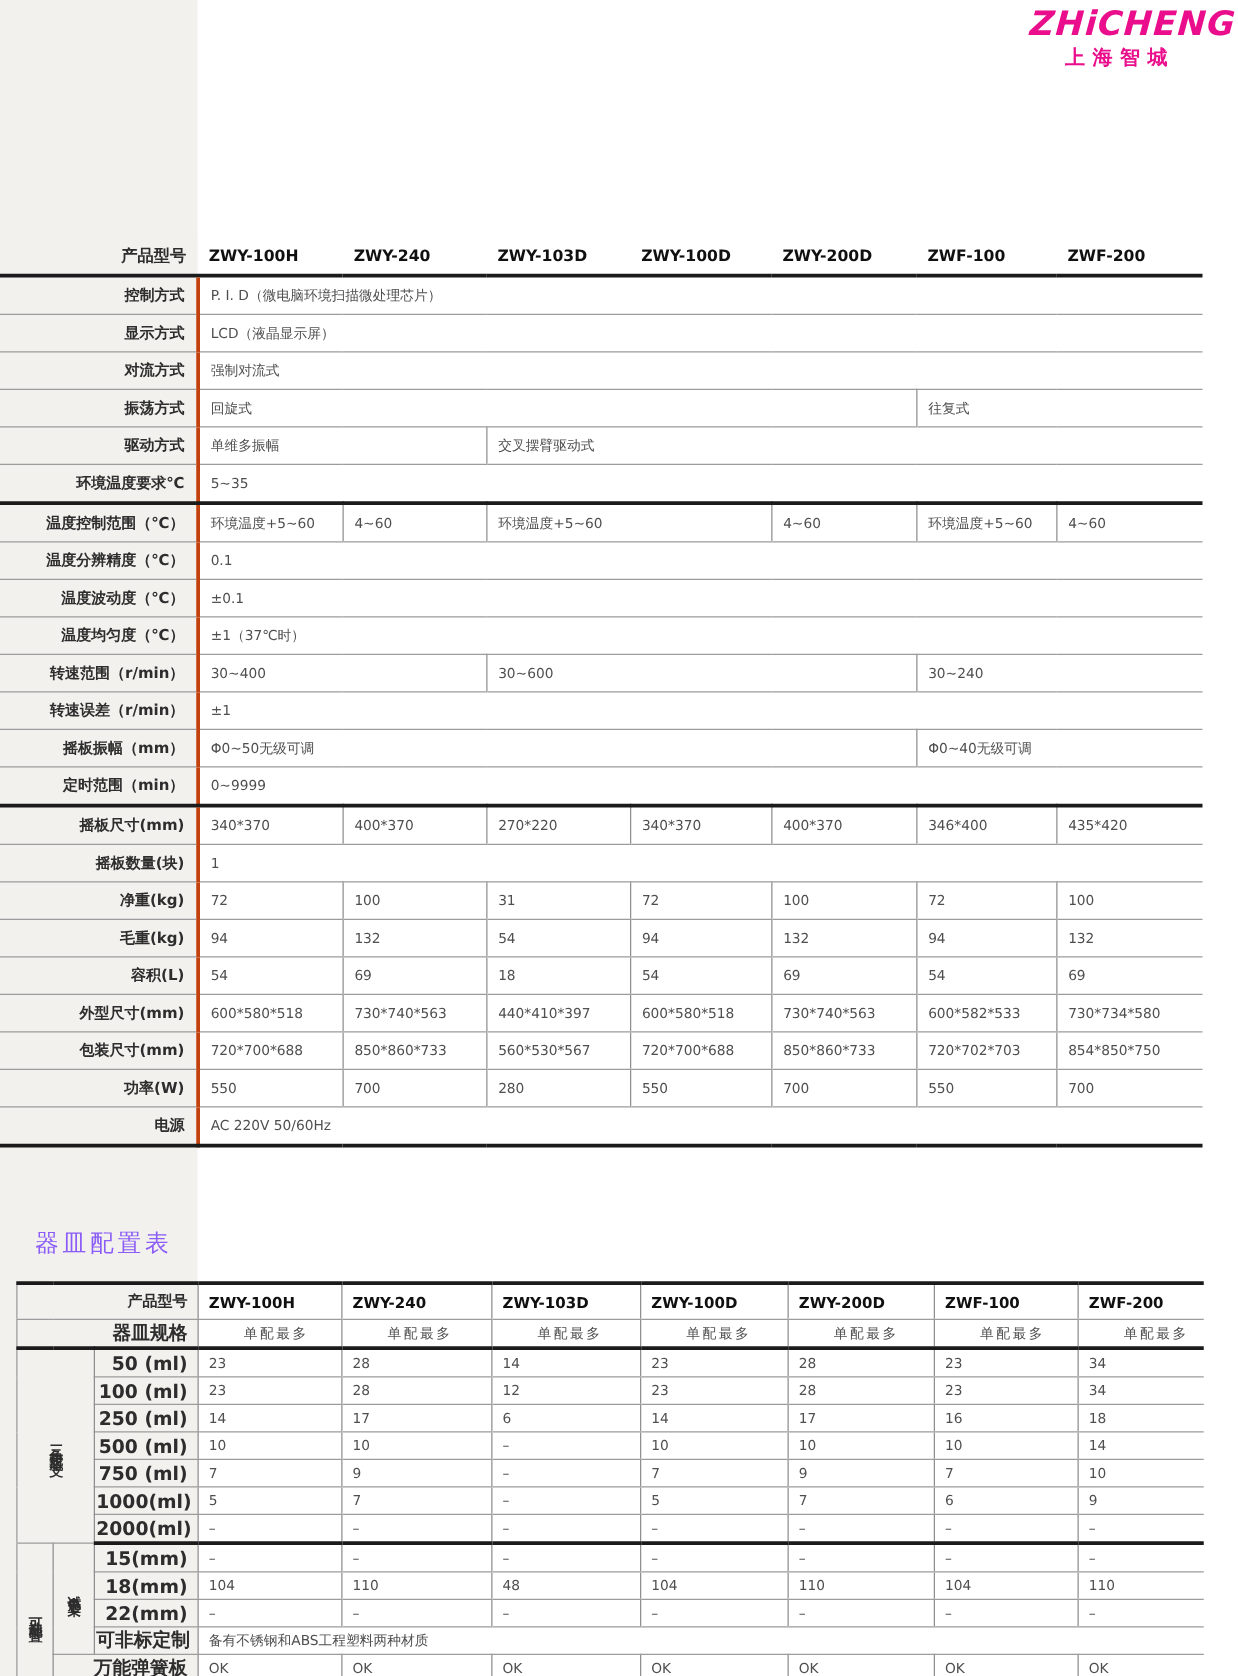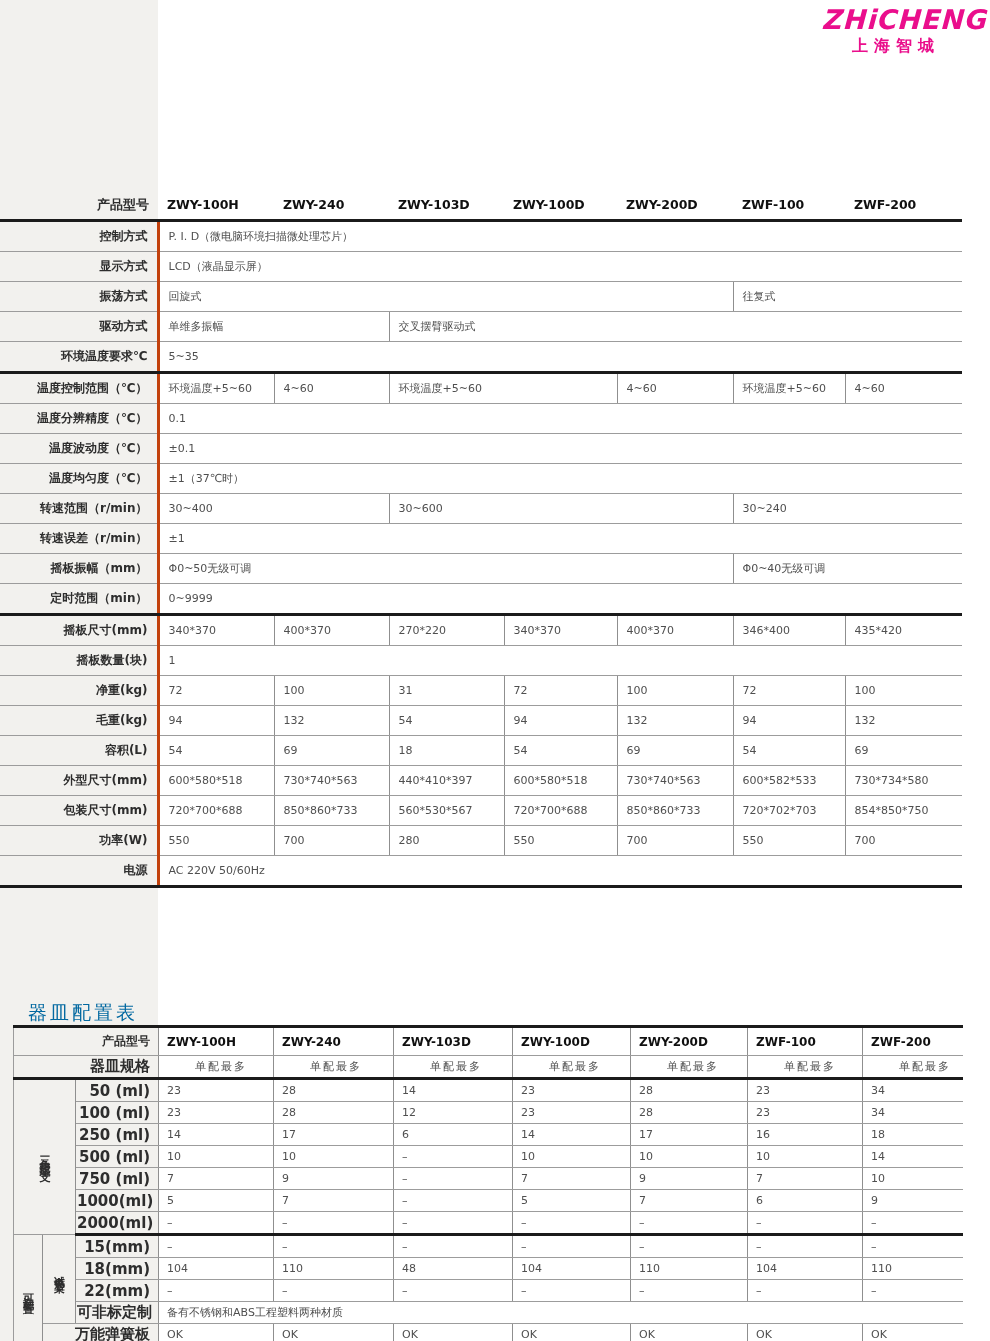--- a/index.html
+++ b/index.html
@@ -23,22 +23,22 @@
   .spec td,.spec th{height:27px;border-bottom:1px solid #9c9c9c;}
   .spec .lbl{background:#f2f1ee;text-align:right;padding-right:9px;font-weight:bold;
              color:#2d2d2d;font-size:12px;border-right:3px solid #c2410c;}
   .spec .hlbl{font-size:13px;border-right:none;border-bottom:3px solid #1b1b1b;}
   .spec th.model{font-size:12.5px;font-weight:bold;color:#101010;text-align:left;
                  padding-left:9px;border-bottom:3px solid #1b1b1b;}
   .spec td.val{color:#4f4f4f;font-size:11px;padding-left:9px;border-left:1px solid #8f8f8f;}
   .spec tr.thick td{border-bottom:3px solid #1b1b1b;}
 
   
-  .cfg-title{position:absolute;left:28px;top:982px;font-size:19px;color:#0369a1;
-             letter-spacing:3px;margin-top:18px;}
+  .cfg-title{position:absolute;left:28px;top:982px;font-size:19px;color:#8b5cf6;
+             letter-spacing:3px;}
   .cfg{position:absolute;left:13px;top:1025px;width:949px;border-left:1px solid #9c9c9c;}
   .cfg td,.cfg th{height:19px;border-bottom:1px solid #9c9c9c;}
   .cfg tr.hdr td,.cfg tr.hdr th{height:25px;border-top:3px solid #1b1b1b;}
   .cfg .lbl{background:#f2f1ee;text-align:right;padding-right:8px;font-weight:bold;
             color:#2d2d2d;font-size:15px;border-right:1px solid #8f8f8f;border-left:1px solid #9c9c9c;}
   .cfg .hlbl{font-size:12px;border-left:none;}
   .cfg th.model{font-size:12px;font-weight:bold;color:#101010;text-align:left;
                 padding-left:8px;border-left:1px solid #8f8f8f;}
   .cfg td.val{color:#4f4f4f;font-size:11px;padding-left:8px;border-left:1px solid #8f8f8f;}
   .cfg td.spec-val{letter-spacing:2px;padding-left:36px;}
@@ -87,20 +87,24 @@
       </tr>
   </thead>
   <tbody id="spec-body">
       <tr>
         <td class="lbl">控制方式</td>
         <td class="val" colspan="7">P. I. D（微电脑环境扫描微处理芯片）</td>
       </tr>
       <tr>
         <td class="lbl">显示方式</td>
         <td class="val" colspan="7">LCD（液晶显示屏）</td>
+      </tr>
+      <tr>
+        <td class="lbl">对流方式</td>
+        <td class="val" colspan="7">强制对流式</td>
       </tr>
       <tr>
         <td class="lbl">振荡方式</td>
         <td class="val" colspan="5">回旋式</td>
         <td class="val" colspan="2">往复式</td>
       </tr>
       <tr>
         <td class="lbl">驱动方式</td>
         <td class="val" colspan="2">单维多振幅</td>
         <td class="val" colspan="5">交叉摆臂驱动式</td>

